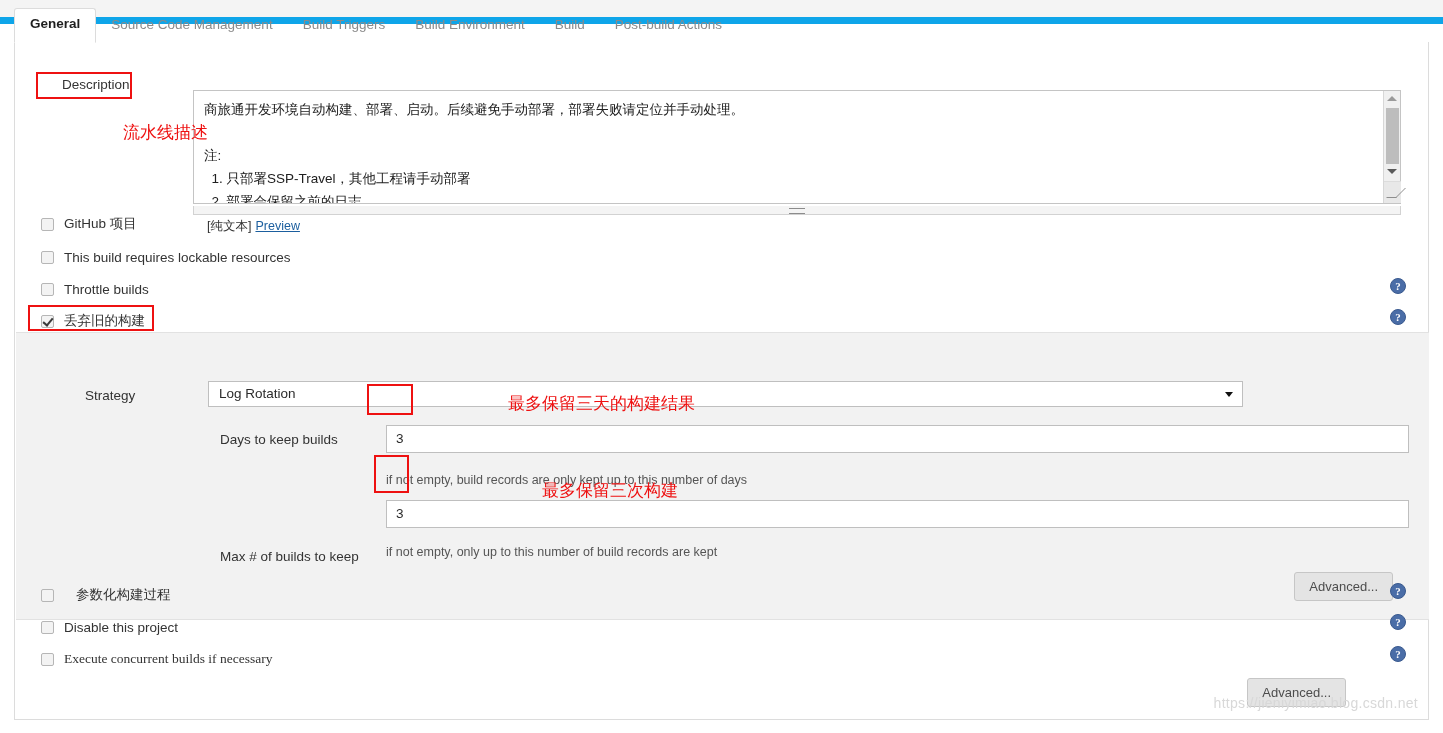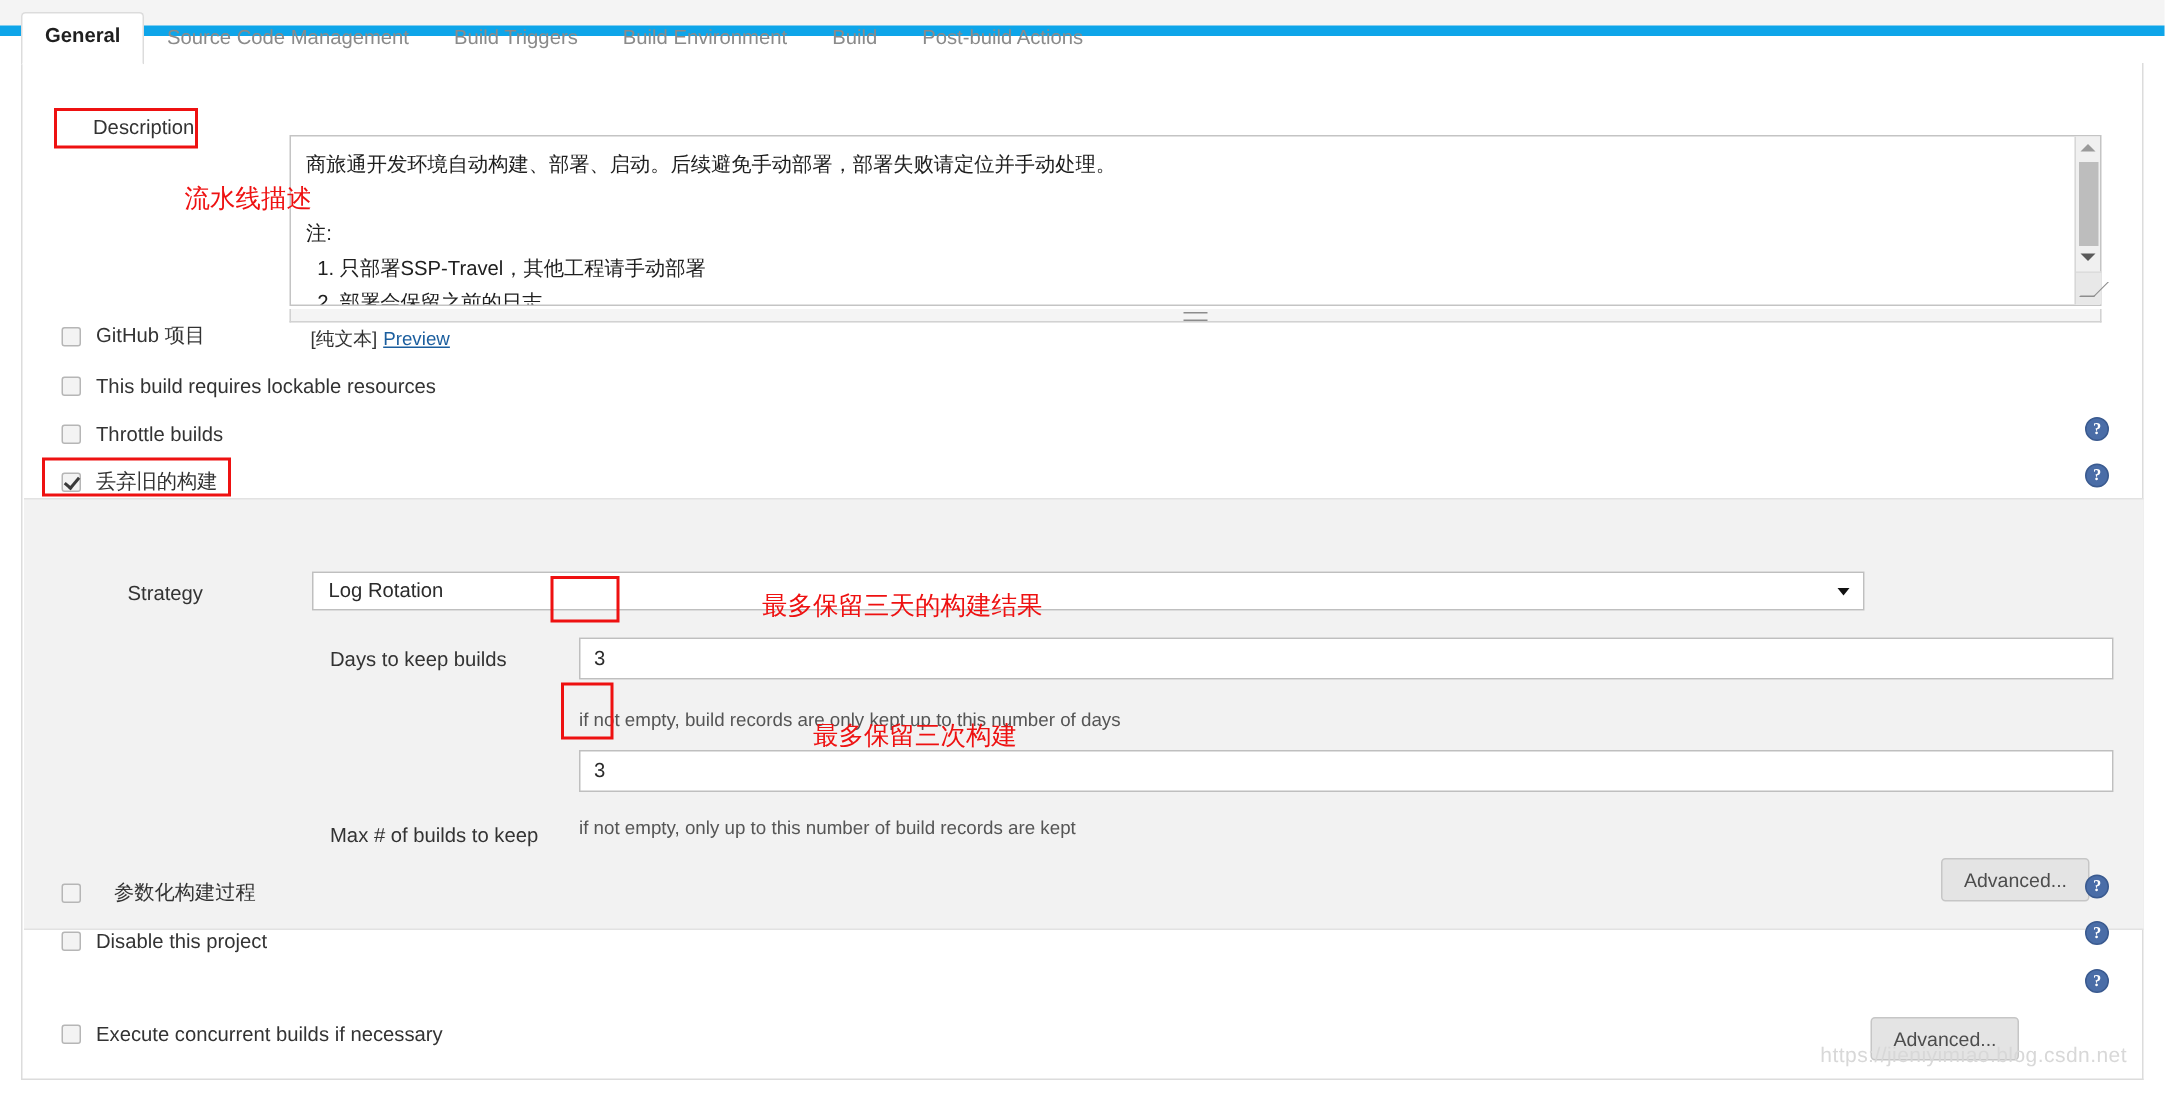--- a/index.html
+++ b/index.html
@@ -386,21 +386,21 @@
   </div>
 
   <div class="cbrow" style="top:544px;gap:12px;">
     <span class="cb"></span>
     <span>参数化构建过程</span>
   </div>
   <div class="cbrow" style="top:576px;">
     <span class="cb"></span>
     <span>Disable this project</span>
   </div>
-  <div class="cbrow" style="top:638px;">
+  <div class="cbrow" style="top:608px;font-family:Liberation Serif, serif;">
     <span class="cb"></span>
     <span>Execute concurrent builds if necessary</span>
   </div>
 
   <div class="help" style="right:22px; top:541px;">?</div>
   <div class="help" style="right:22px; top:572px;">?</div>
   <div class="help" style="right:22px; top:604px;">?</div>
 
   <div class="btn" style="right:82px; top:636px;">Advanced...</div>
 

